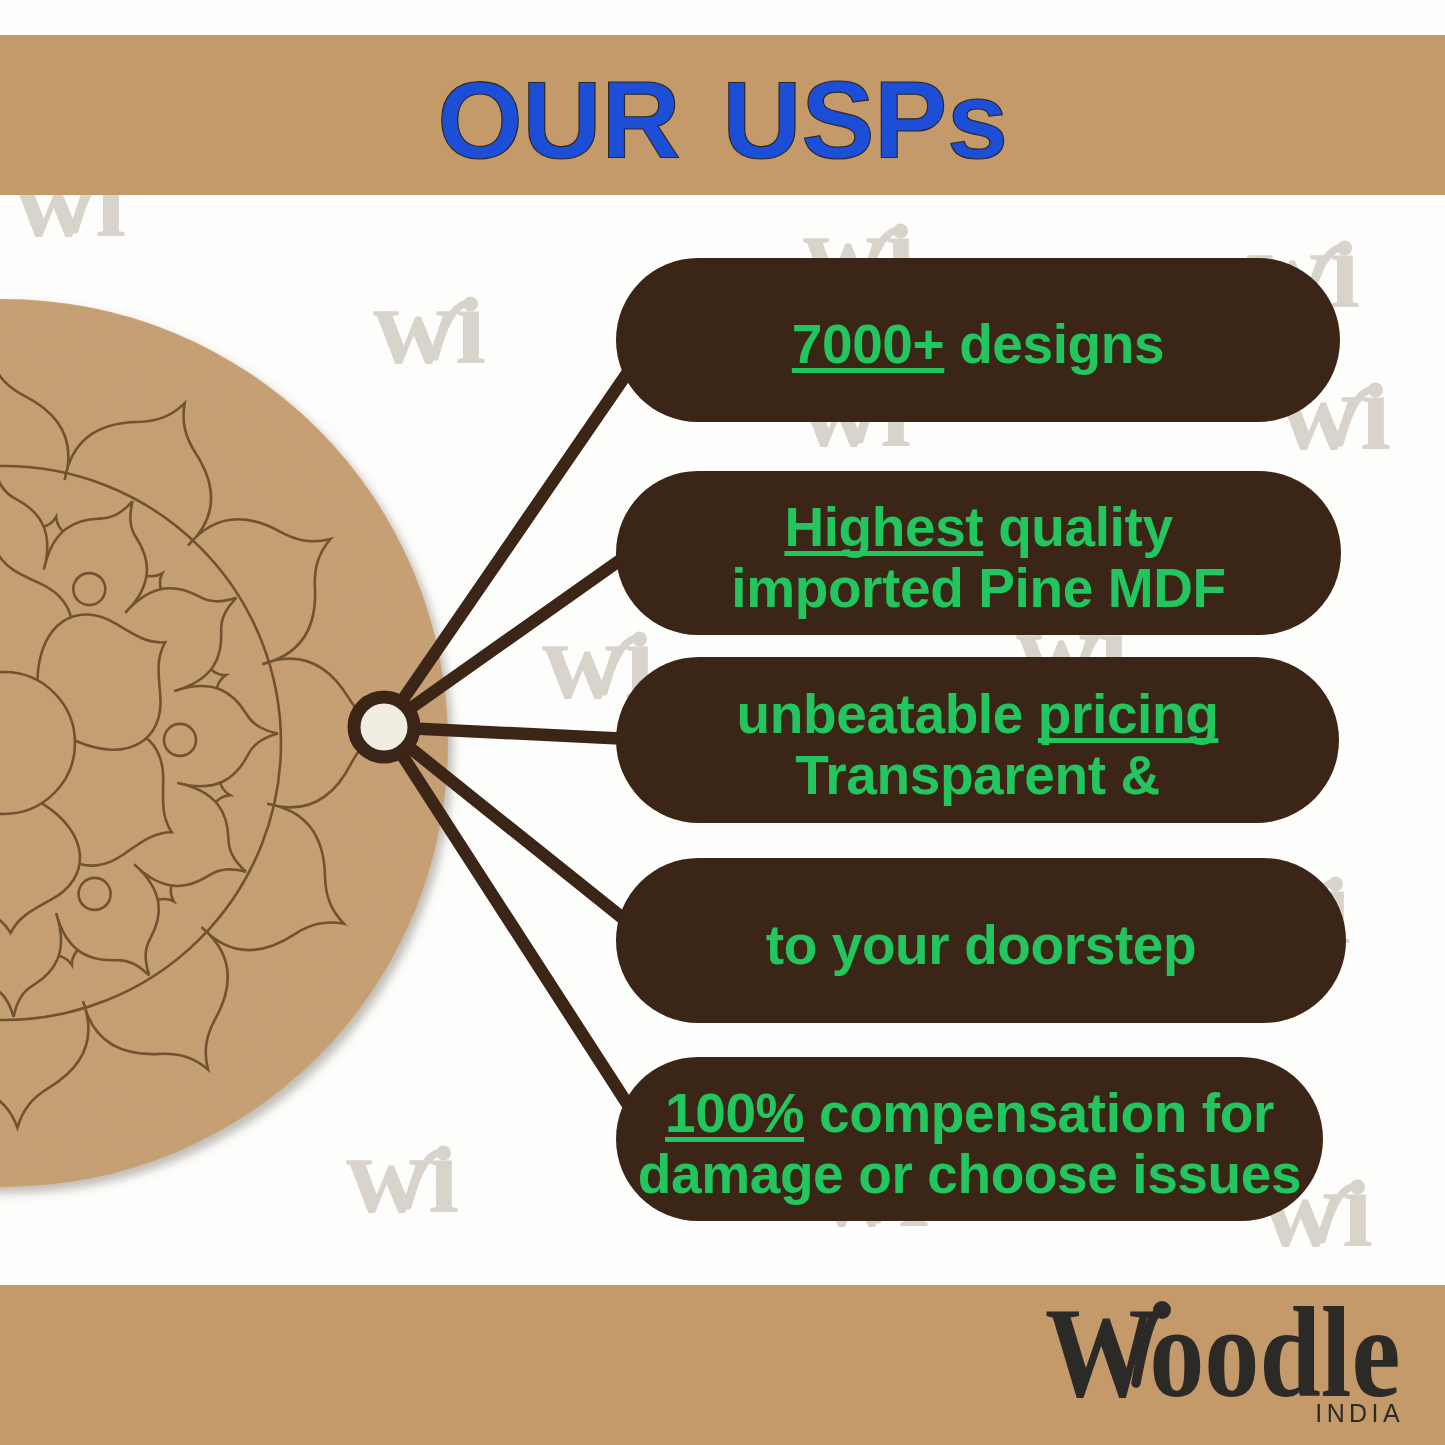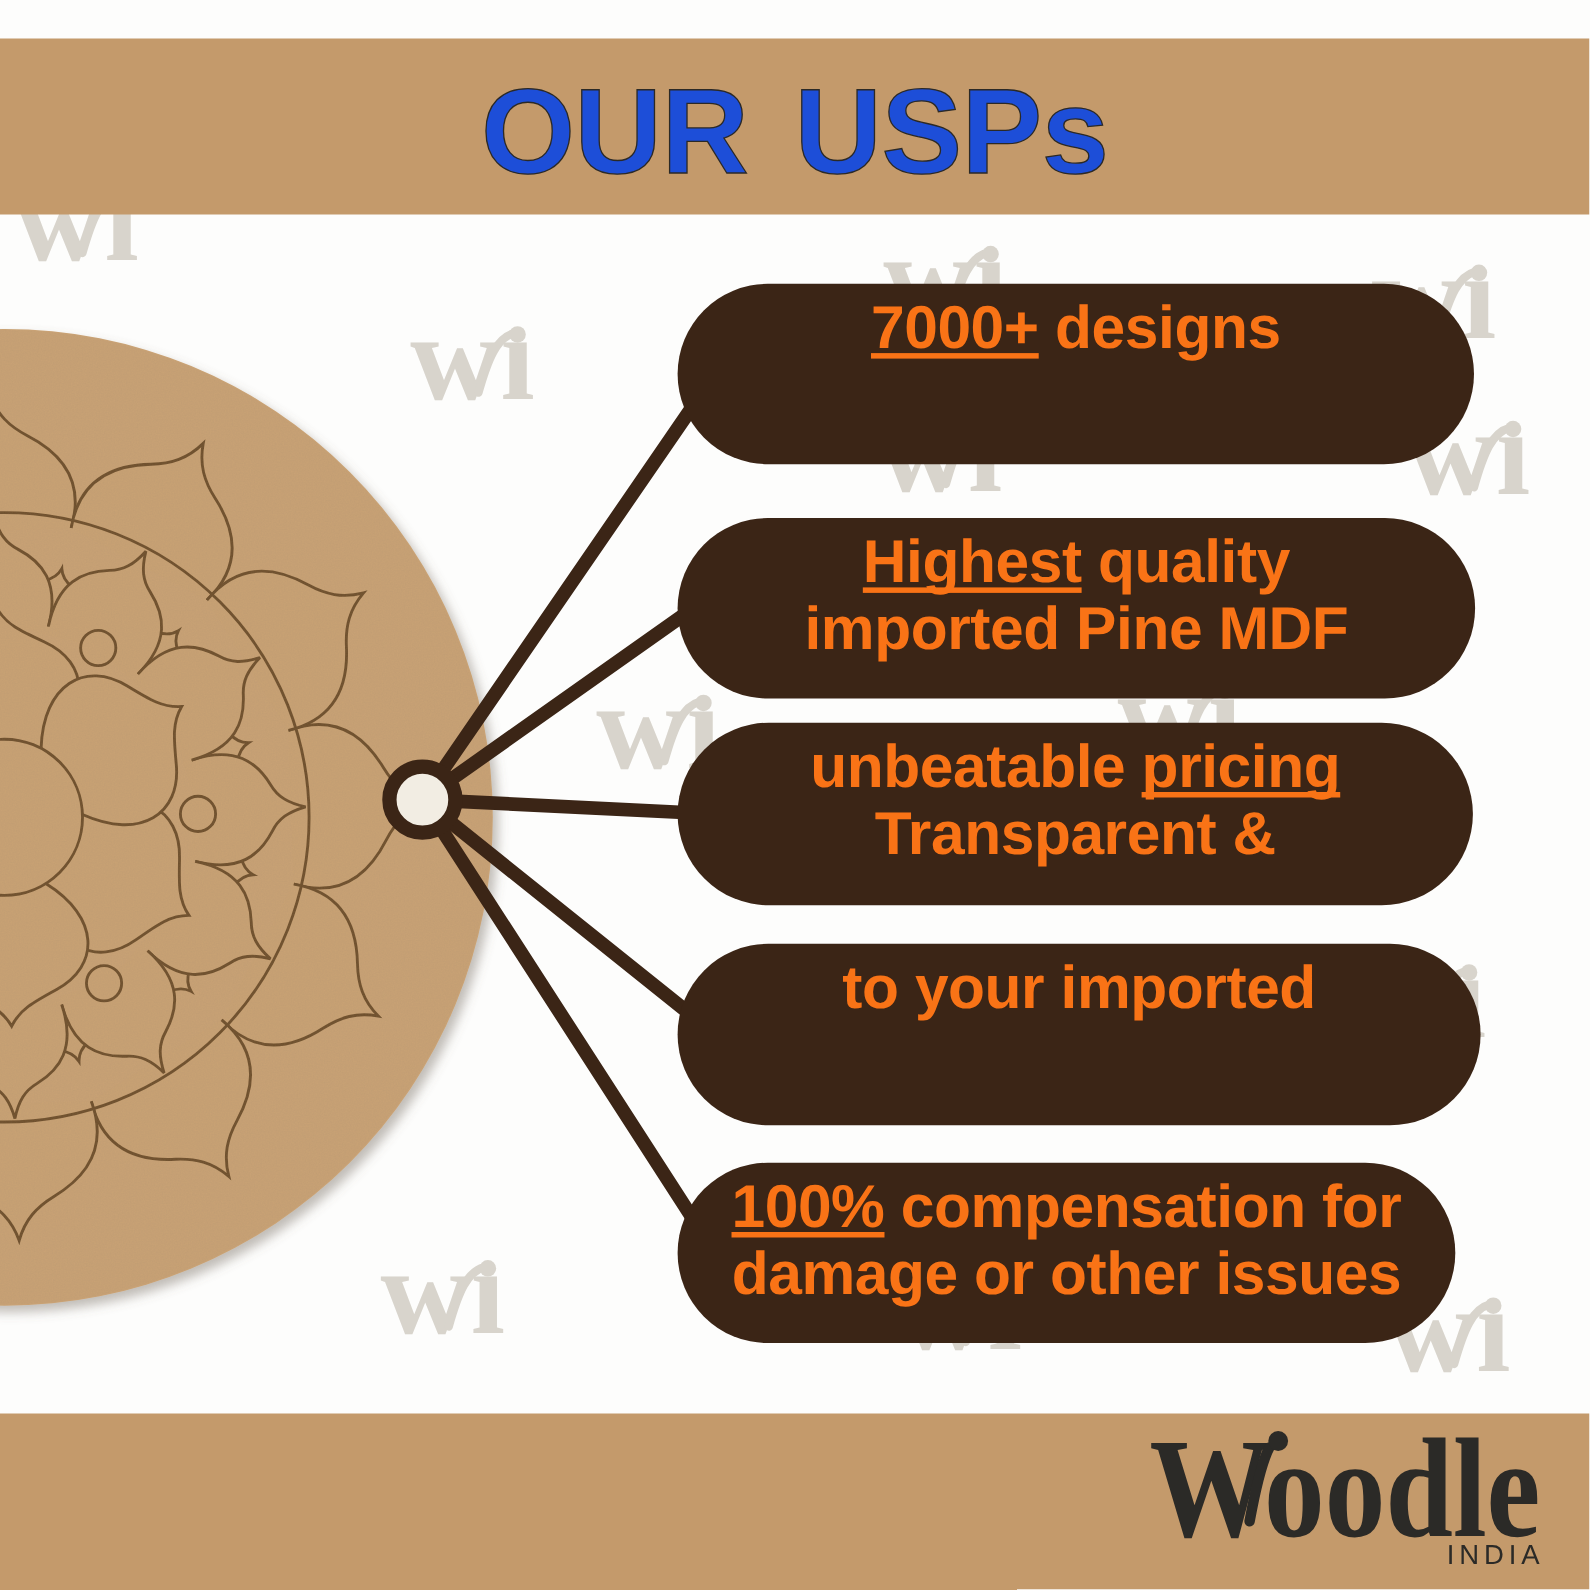--- a/index.html
+++ b/index.html
@@ -5,22 +5,22 @@
   html,body{margin:0;padding:0;}
   body{width:1445px;height:1445px;position:relative;overflow:hidden;
        background:#fdfdfc;font-family:"Liberation Sans",sans-serif;}
   .band{position:absolute;left:0;width:1445px;background:#c49a6b;}
   #bandtop{top:35px;height:160px;}
   #bandbot{top:1285px;height:160px;}
   #title{position:absolute;top:35px;left:0;width:1445px;height:160px;
          display:flex;align-items:center;justify-content:center;
          font-weight:bold;font-size:110px;color:#1d4ed8;letter-spacing:-0.5px;word-spacing:12px;padding-top:8px;box-sizing:border-box;-webkit-text-stroke:1.2px #2b2926;}
   .pill{position:absolute;left:616px;background:#3b2516;border-radius:83px;
-        display:flex;flex-direction:column;align-items:center;justify-content:flex-start;
-        color:#f97316;font-weight:bold;font-size:55px;line-height:60.5px;letter-spacing:-0.4px;text-align:center;padding-top:9px;box-sizing:border-box;}
+        display:flex;flex-direction:column;align-items:center;justify-content:center;
+        color:#22c55e;font-weight:bold;font-size:55px;line-height:60.5px;letter-spacing:-0.4px;text-align:center;padding-top:9px;box-sizing:border-box;}
   .pill .ul{text-decoration:underline;text-decoration-thickness:4.5px;text-underline-offset:5px;text-decoration-skip-ink:none;}
   .pill .ull{padding-left:18px;margin-left:-18px;}
   .pill .ulr{padding-right:18px;margin-right:-18px;}
   #wmlayer,#art{position:absolute;top:0;left:0;}
 </style>
 </head>
 <body>
 
 <svg id="wmlayer" width="1445" height="1445" viewBox="0 0 1445 1445">
   <defs>
@@ -145,25 +145,25 @@
 </div>
 <div class="pill" id="p2" style="top:457px;width:725px;height:164px;margin-top:14px;">
   <div><span class="ul ull">Highest</span> quality</div>
   <div>imported Pine MDF</div>
 </div>
 <div class="pill" id="p3" style="top:657px;width:723px;height:166px;">
   <div>unbeatable <span class="ul ulr">pricing</span></div>
   <div>Transparent &amp;</div>
 </div>
 <div class="pill" id="p4" style="top:858px;width:730px;height:165px;">
-  <div>to your imported</div>
+  <div>to your doorstep</div>
 </div>
 <div class="pill" id="p5" style="top:1057px;width:707px;height:164px;">
   <div><span class="ul ull">100%</span> compensation for</div>
-  <div>damage or other issues</div>
+  <div>damage or choose issues</div>
 </div>
 
 <div id="logo" style="position:absolute;left:1045px;top:1285px;width:400px;height:160px;color:#b91c1c;">
   <svg width="400" height="160" viewBox="0 0 400 160">
     <text x="0" y="111" font-family="Liberation Serif" font-weight="bold" font-size="129" transform="scale(0.855 1)" fill="#2b2a27">Woodle</text>
     <path d="M 91,98 C 98,60 103,42 109,31" fill="none" stroke="#2b2a27" stroke-width="9.5" stroke-linecap="round"></path>
     <circle cx="117" cy="25" r="9" fill="#2b2a27"></circle>
     <text x="359" y="137" text-anchor="end" font-family="Liberation Sans" font-size="25" letter-spacing="4.4" fill="#2b2a27">INDIA</text>
   </svg>
 </div>

